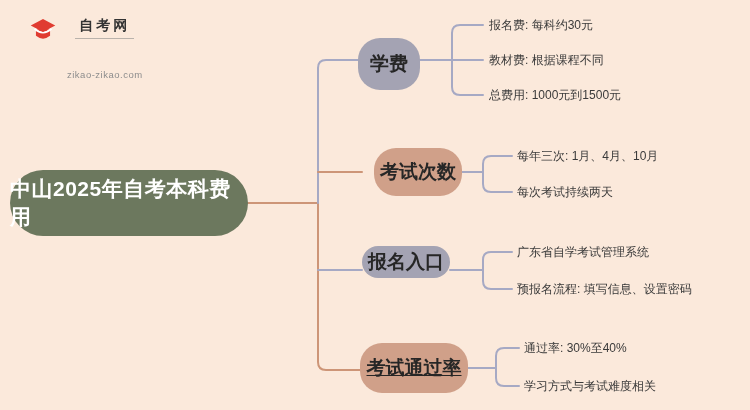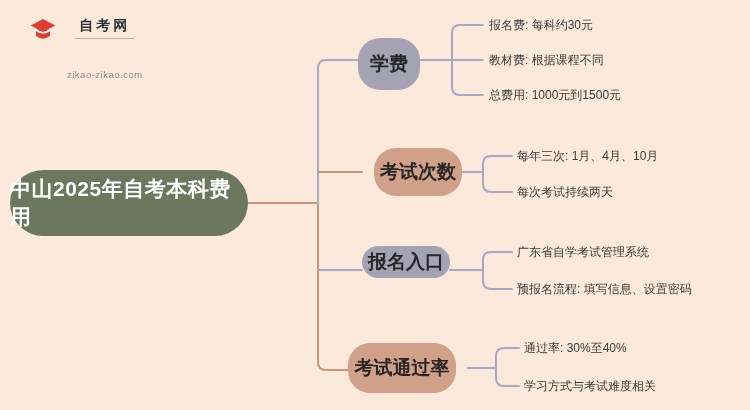--- a/index.html
+++ b/index.html
@@ -48,21 +48,21 @@
     position: absolute;
     display: flex; align-items: center; justify-content: center;
     border-radius: 22px;
     font-weight: bold; font-size: 19px; color: #262626;
   }
   .branch-lavender { background: var(--lavender, #a4a3b3); }
   .branch-salmon  { background: var(--salmon, #d0a089); }
   .bn-1 { left: 358px; top: 38px;  width: 62px;  height: 52px; }
   .bn-2 { left: 362px; top: 148px; width: 88px;  height: 48px; margin-left: 12px; }
   .bn-3 { left: 362px; top: 246px; width: 88px;  height: 32px; }
-  .bn-4 { left: 348px; top: 343px; width: 108px; height: 50px; }
+  .bn-4 { left: 360px; top: 343px; width: 108px; height: 50px; text-decoration: underline; }
 
   
   .leaf {
     position: absolute;
     transform: translateY(-50%);
     font-size: 12px; color: #3a3a3a;
     white-space: nowrap;
   }
   .lf-1-0 { left: 489px; top: 25px; }
   .lf-1-1 { left: 489px; top: 60px; }

